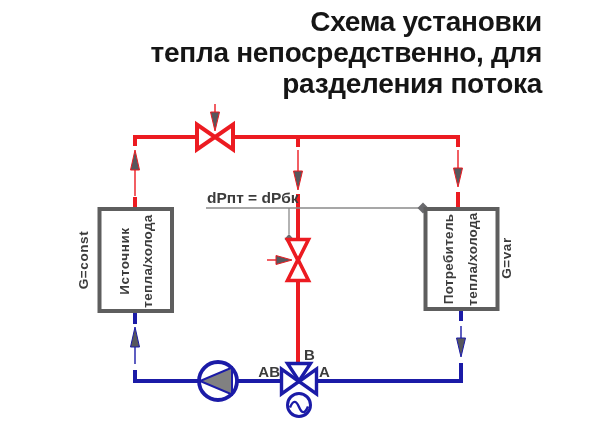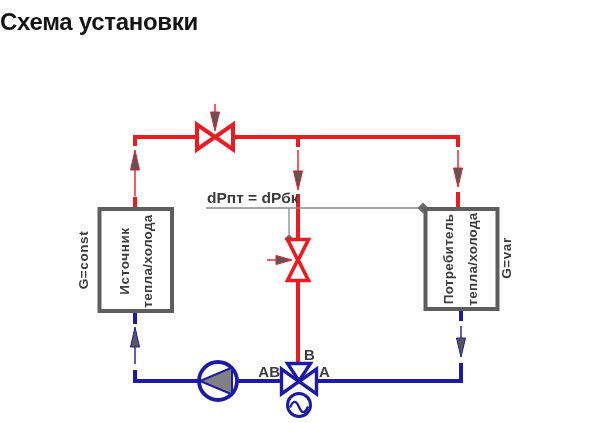--- a/index.html
+++ b/index.html
@@ -2,34 +2,35 @@
 <html><head>
 <meta charset="utf-8">
 <style>
   html,body{margin:0;padding:0;background:#fff;}
   body{
     width:610px;height:423px;position:relative;overflow:hidden;
     font-family:"Liberation Sans",sans-serif;
   }
   .title-block{
     position:absolute;top:6px;left:0;width:542px;
-    text-align:left;color:#151515;
-    font-weight:700;font-size:24px;line-height:31px;letter-spacing:-0.3px;
+    text-align:right;color:#151515;
+    font-weight:700;font-size:28px;line-height:31px;letter-spacing:-0.3px;
   }
   .diagram-svg{position:absolute;top:0;left:0;}
   .svg-label{
     font-family:"Liberation Sans",sans-serif;
     font-weight:700;fill:#3c3c3c;
   }
 </style>
 </head>
 <body>
 
 <div class="title-block">
   <div>Схема установки</div>
+  <div>тепла непосредственно, для разделения потока</div>
 </div>
 
 <svg class="diagram-svg" width="610" height="423" viewBox="0 0 610 423" xmlns="http://www.w3.org/2000/svg">
 
   <g stroke="#ec1b21" stroke-width="4" fill="none">
     <path d="M 135,146 L 135,137 L 458,137 L 458,147"></path>
     <path d="M 298,137 L 298,147"></path>
     <path d="M 298,194 L 298,364"></path>
     <path d="M 135,197 L 135,209"></path>
     <path d="M 458,192 L 458,209"></path>

